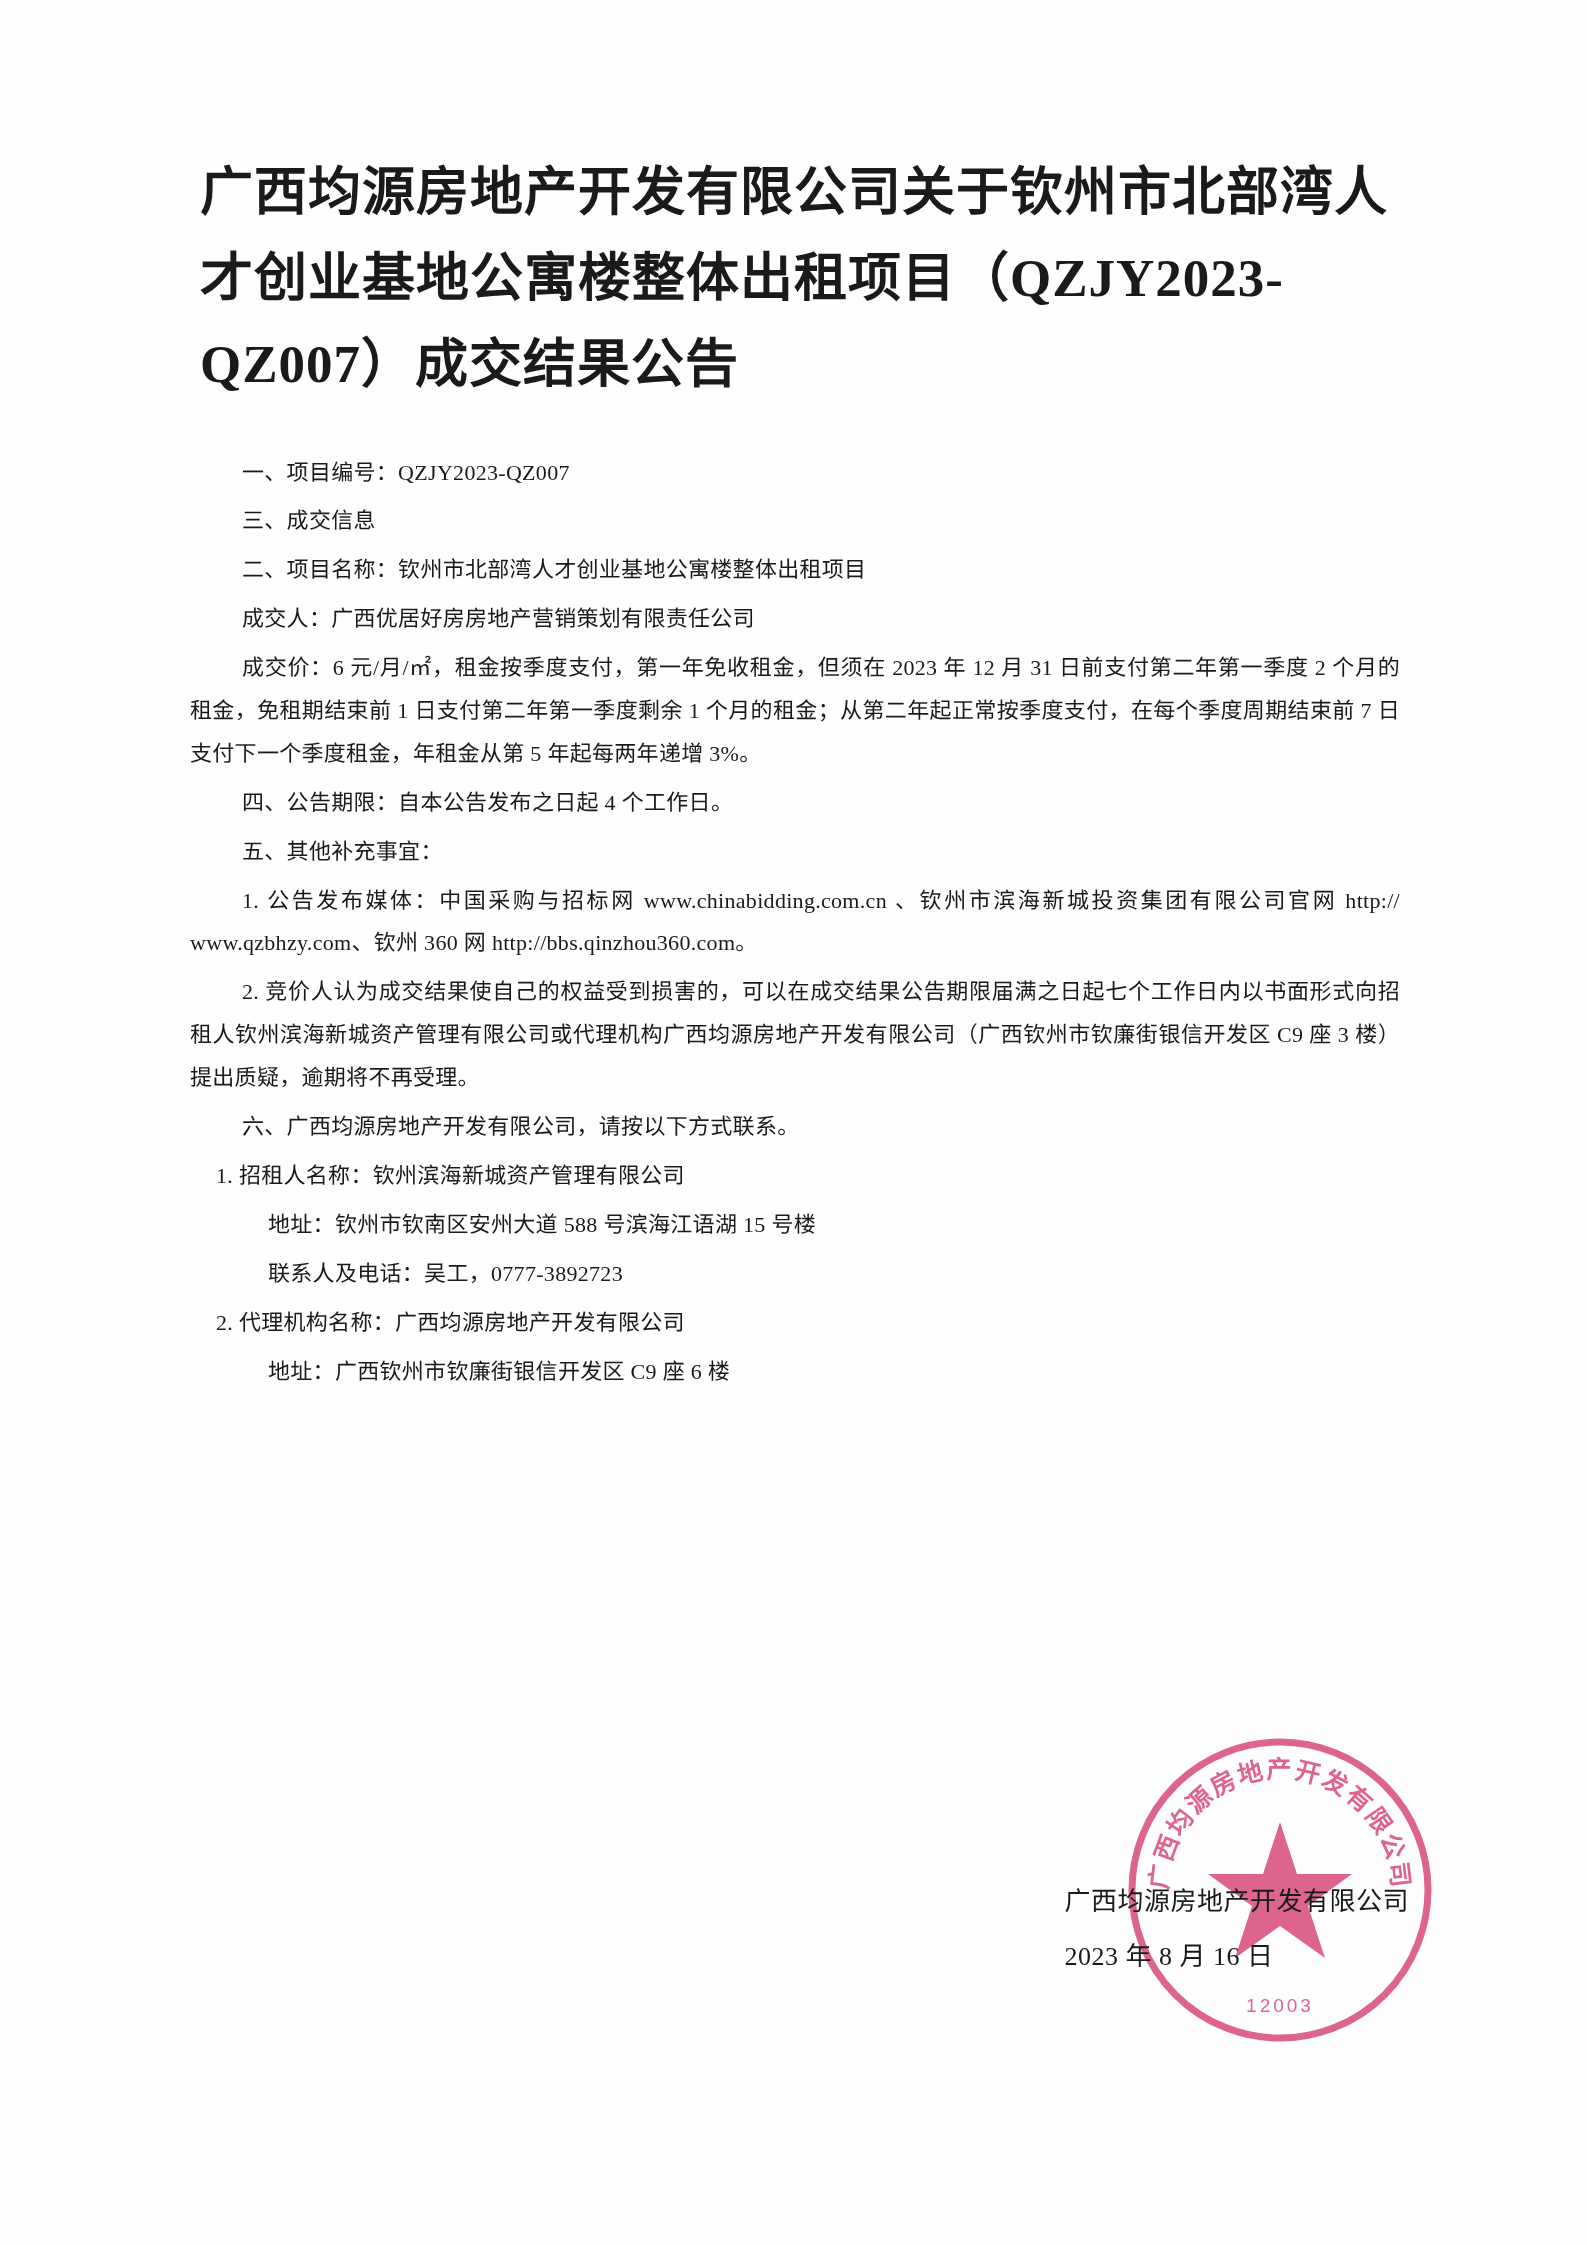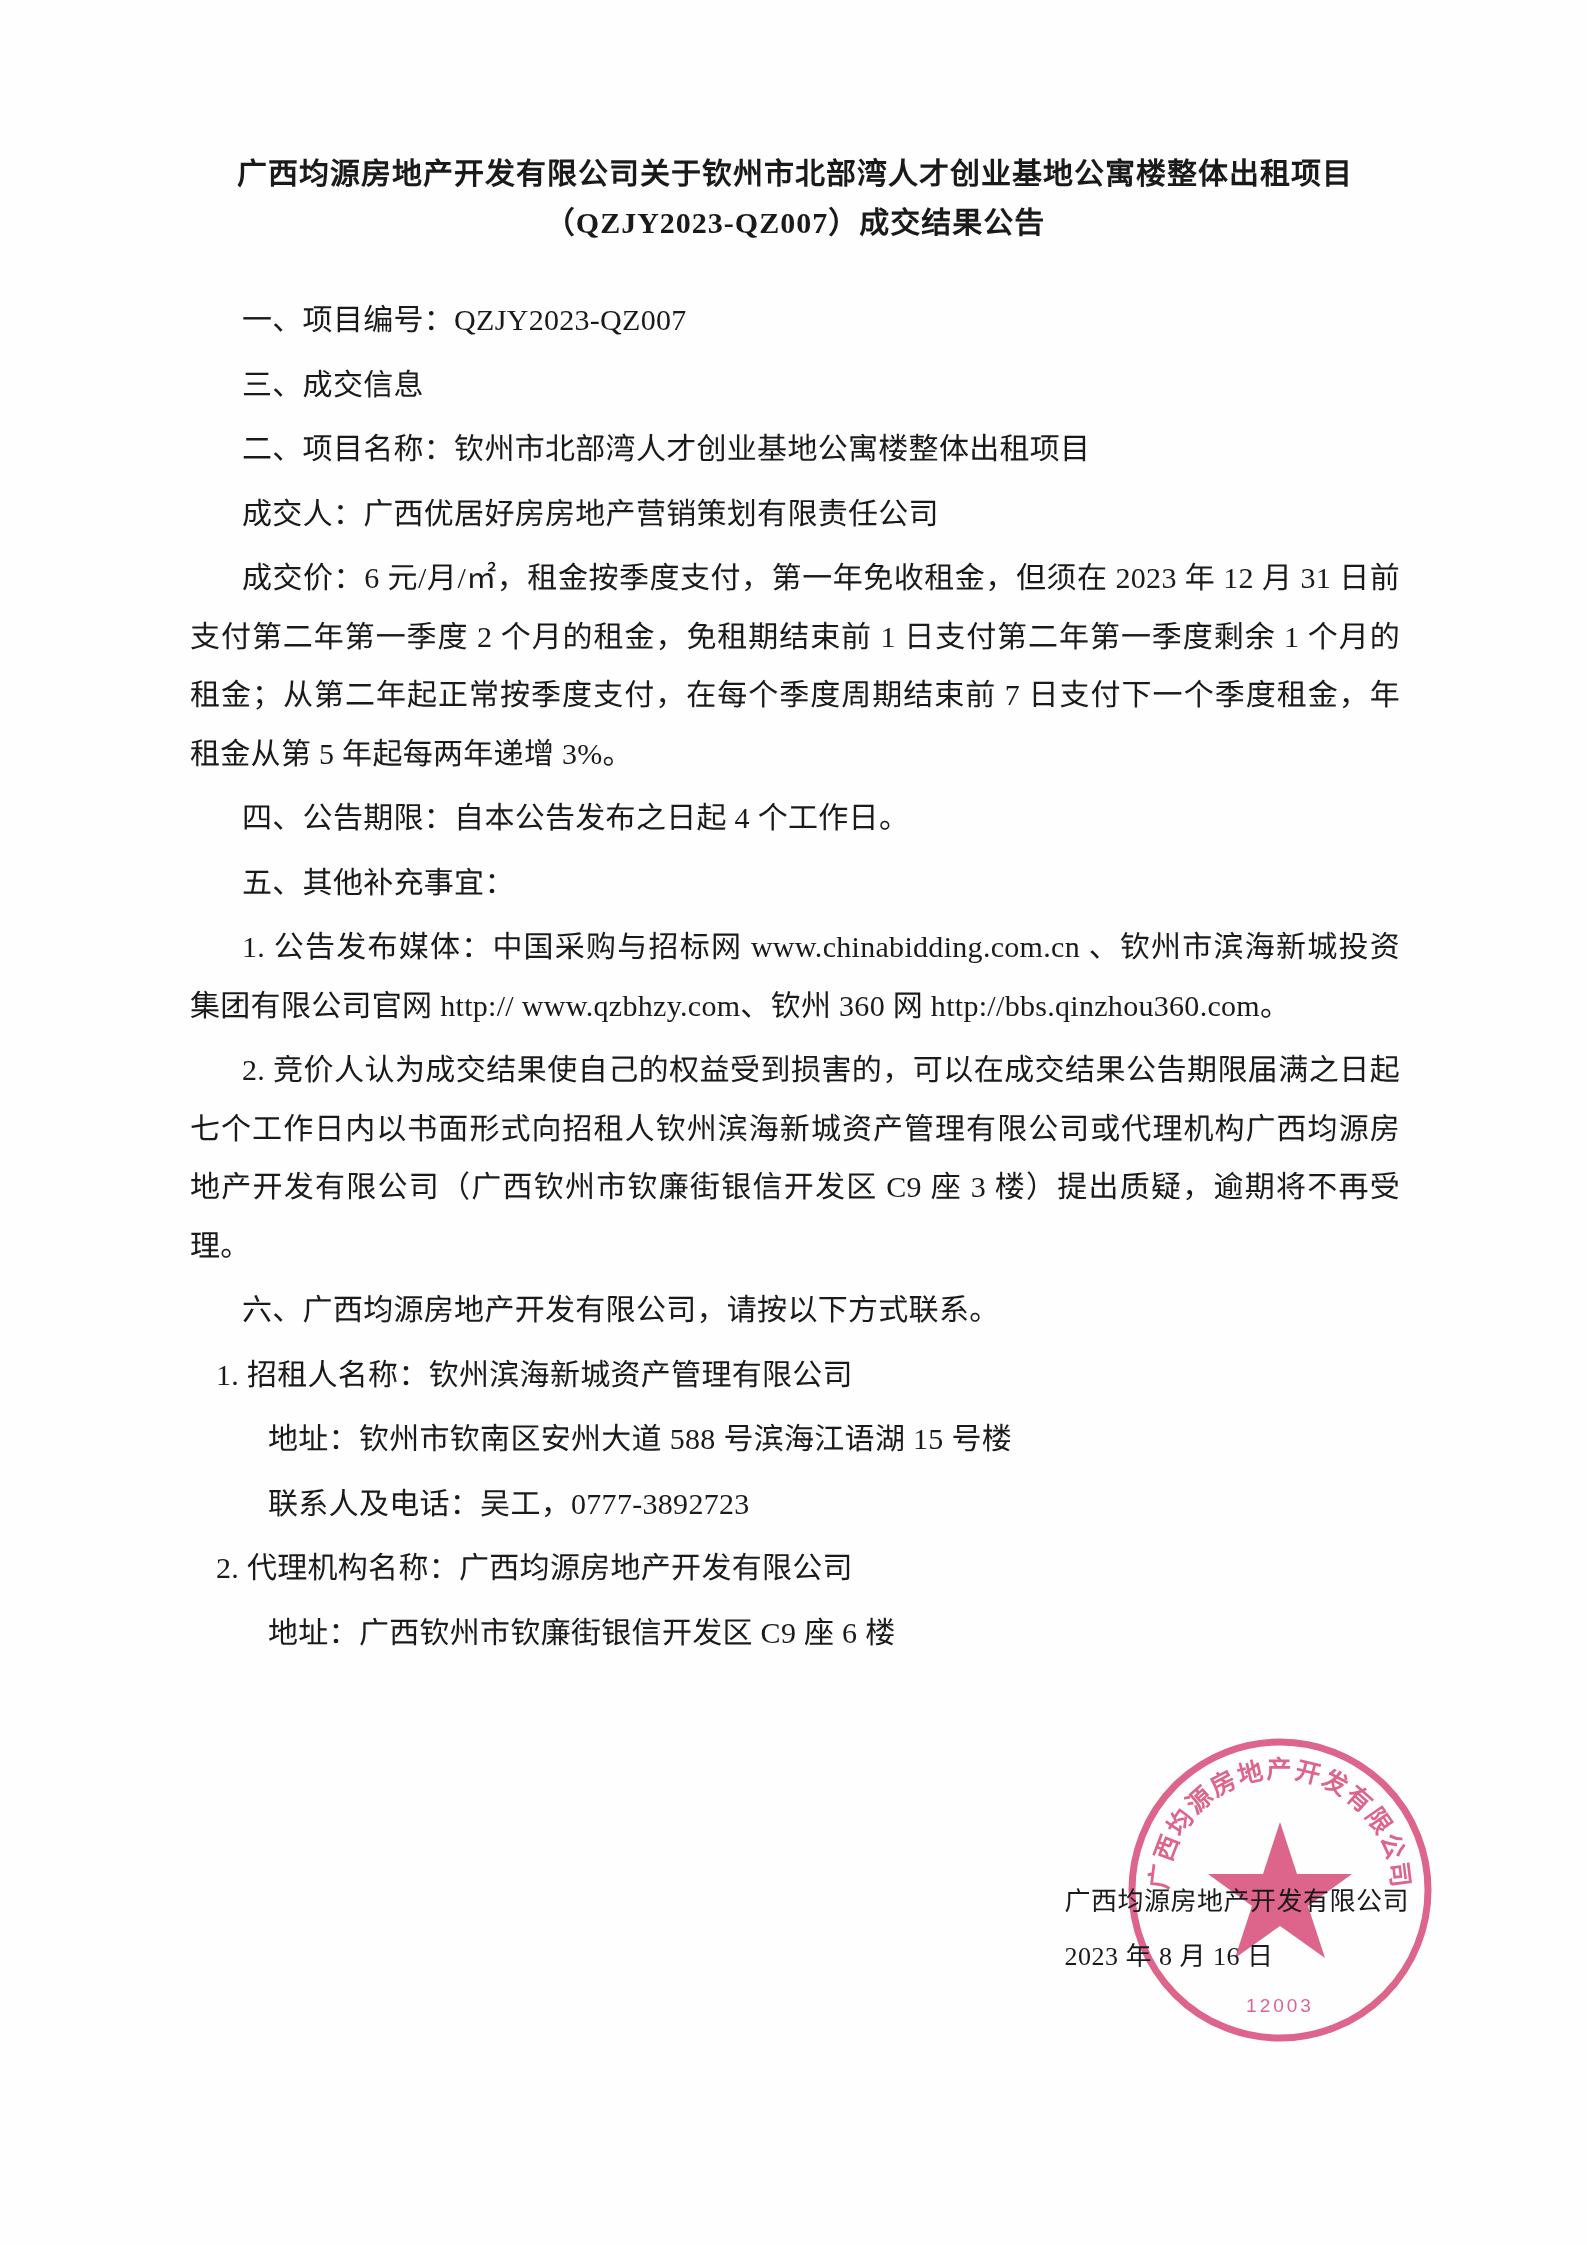--- a/index.html
+++ b/index.html
@@ -20,30 +20,29 @@
     background: #fefefe;
     overflow: hidden;
   }
   .content {
     position: absolute;
     left: 190px;
     top: 150px;
     width: 1210px;
   }
   .doc-title {
-    font-size: 30px;
+    font-size: 53px;
     font-weight: bold;
     line-height: 1.62;
-    text-align: center;
     letter-spacing: 1px;
     margin: 0 0 44px 0;
     padding: 0 10px;
   }
   .para {
-    font-size: 30px;
+    font-size: 22px;
     line-height: 1.95;
     margin: 0 0 6px 0;
     text-align: justify;
     letter-spacing: 0.3px;
   }
   .indent-2 {
     text-indent: 52px;
   }
   .indent-1 {
     text-indent: 26px;

